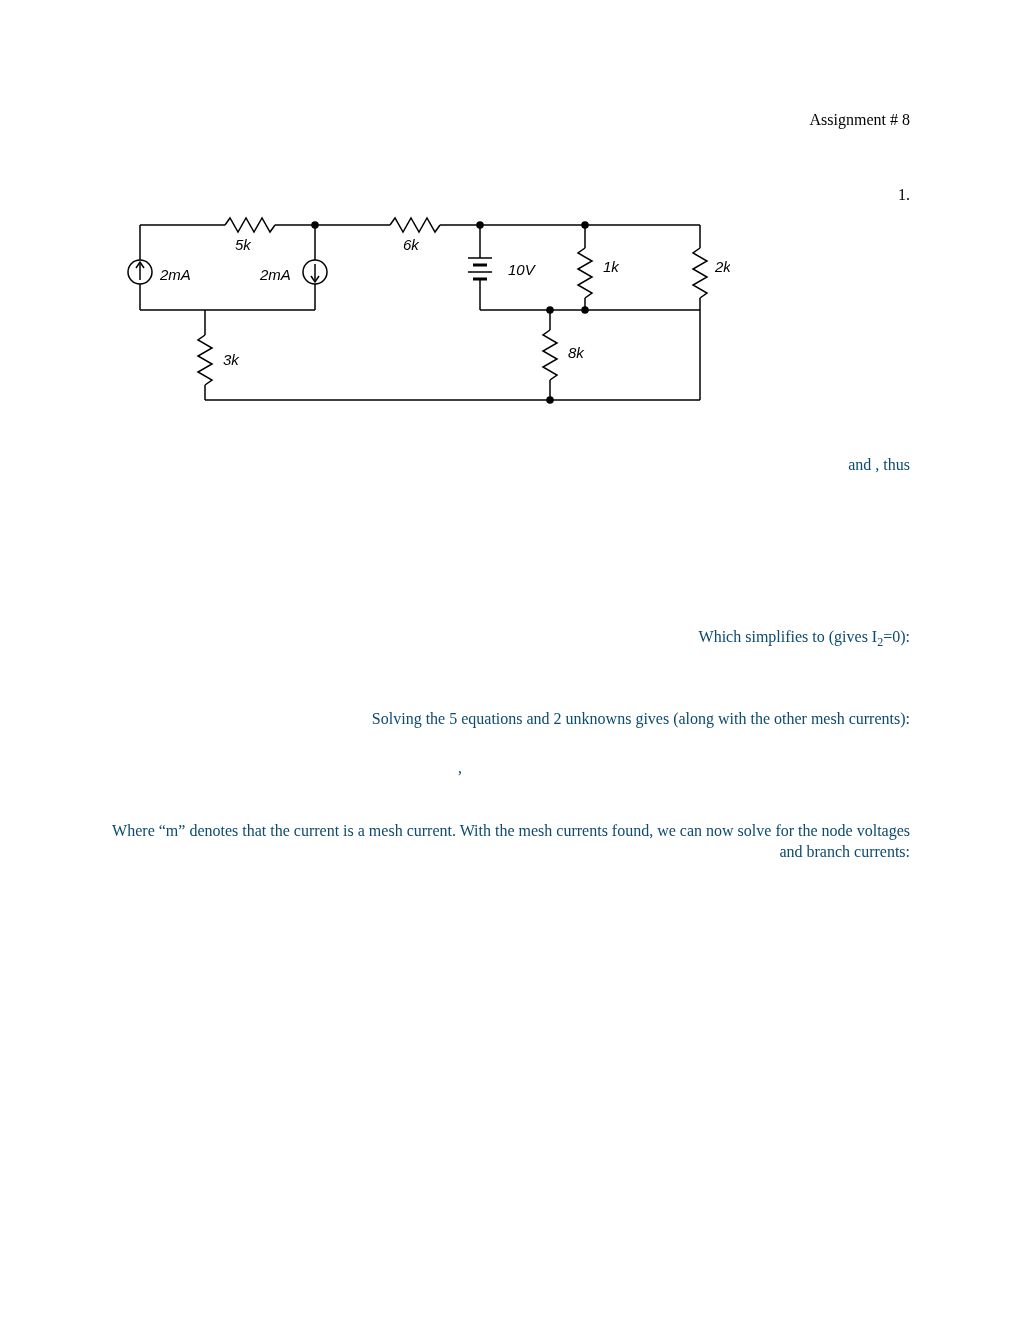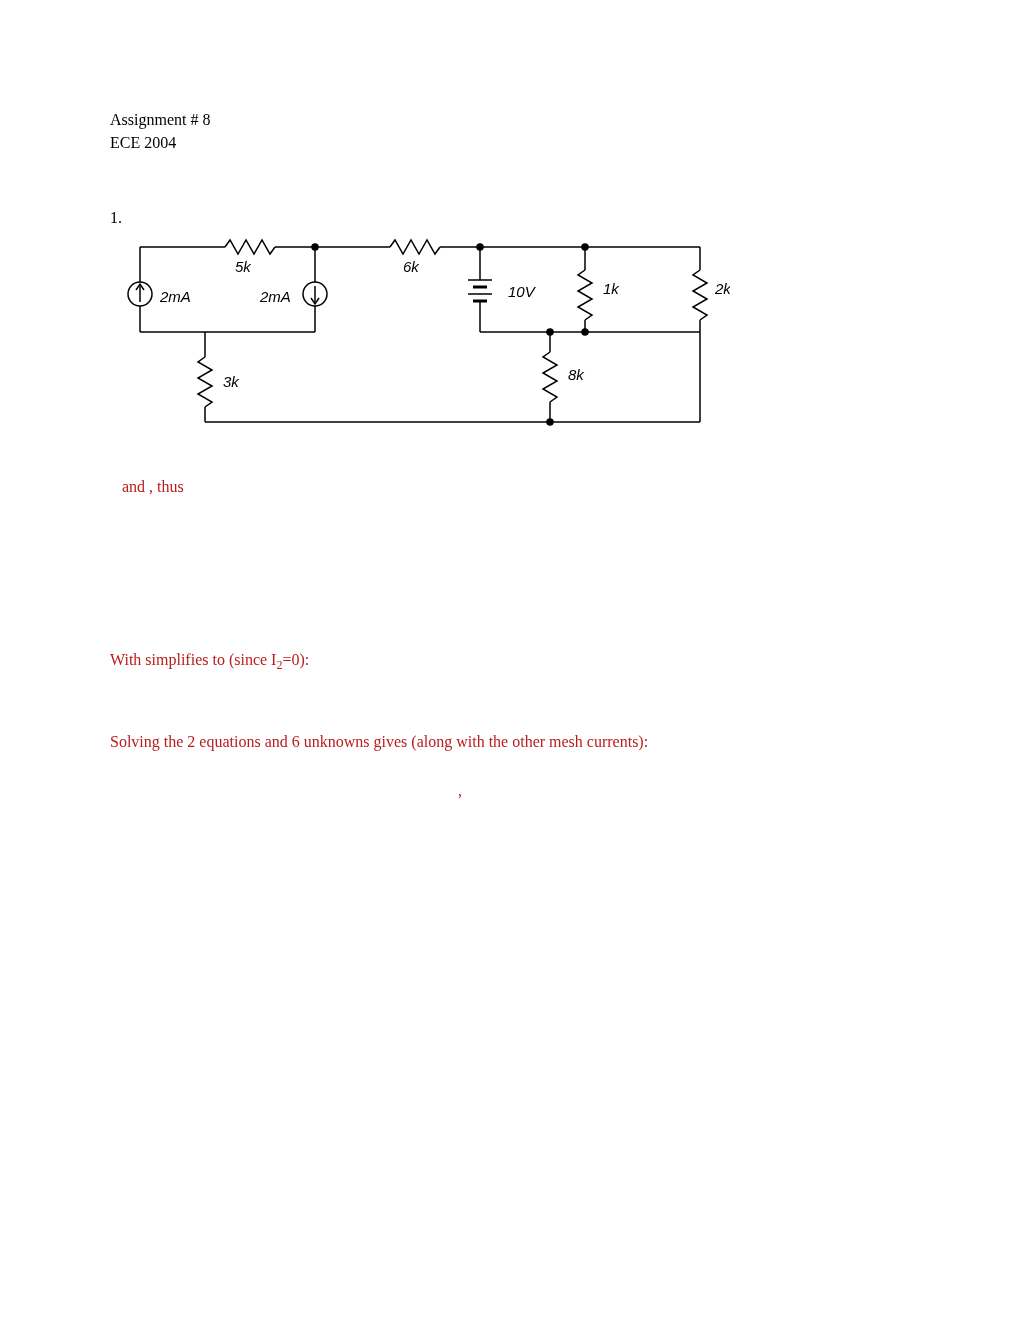--- a/index.html
+++ b/index.html
@@ -12,46 +12,46 @@
     width: 1020px;
     height: 1320px;
     position: relative;
   }
   .page {
     padding: 110px 110px 0 110px;
   }
   .line {
     margin: 0 0 2px 0;
     line-height: 1.3;
+    text-align: right;
   }
   .spacer-md { height: 26px; }
   .spacer-lg { height: 40px; }
   .spacer-xl { height: 56px; }
-  .red { color: #b91c1c; }
+  .red { color: #0c4a6e; }
   .indent { padding-left: 12px; }
   .sub { font-size: 12px; vertical-align: sub; }
   .circuit {
     width: 610px;
     height: 205px;
     margin-left: 10px;
     margin-top: 4px;
     font-style: italic;
   }
   .comma-center {
     text-align: center;
     width: 700px;
   }
 </style>
 </head>
 <body>
 
 <div class="page">
 
   <p class="line">Assignment # 8</p>
-  <p class="line">ECE 2004</p>
 
   <div class="spacer-md"></div>
 
 
   <div class="spacer-md"></div>
 
   <p class="line">1.</p>
 
   <div class="circuit">
     <svg viewBox="0 0 610 205" width="610" height="205">
@@ -140,25 +140,26 @@
   <div class="spacer-lg"></div>
 
   <p class="line red indent"> and  , thus</p>
 
   <div class="spacer-lg"></div>
 
 
   <div style="height:110px"></div>
 
   <p class="line red">
-    <span>With simplifies to (since I</span><span class="sub">2</span><span>=0):</span>
+    <span>Which simplifies to (gives I</span><span class="sub">2</span><span>=0):</span>
   </p>
 
   <div class="spacer-xl"></div>
 
-  <p class="line red">Solving the 2 equations and 6 unknowns gives (along with the other mesh currents):</p>
+  <p class="line red">Solving the 5 equations and 2 unknowns gives (along with the other mesh currents):</p>
 
   <div class="spacer-md"></div>
   <p class="line red comma-center">,</p>
   <div class="spacer-lg"></div>
 
+  <p class="line red">Where “m” denotes that the current is a mesh current. With the mesh currents found, we can now solve for the node voltages and branch currents:</p>
 
 </div>
 
 </body></html>

